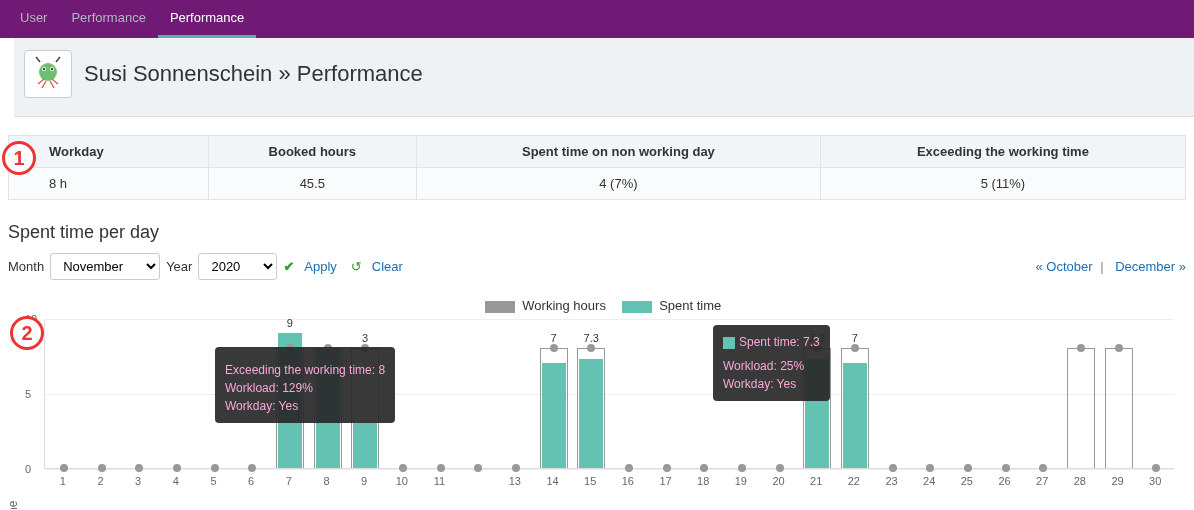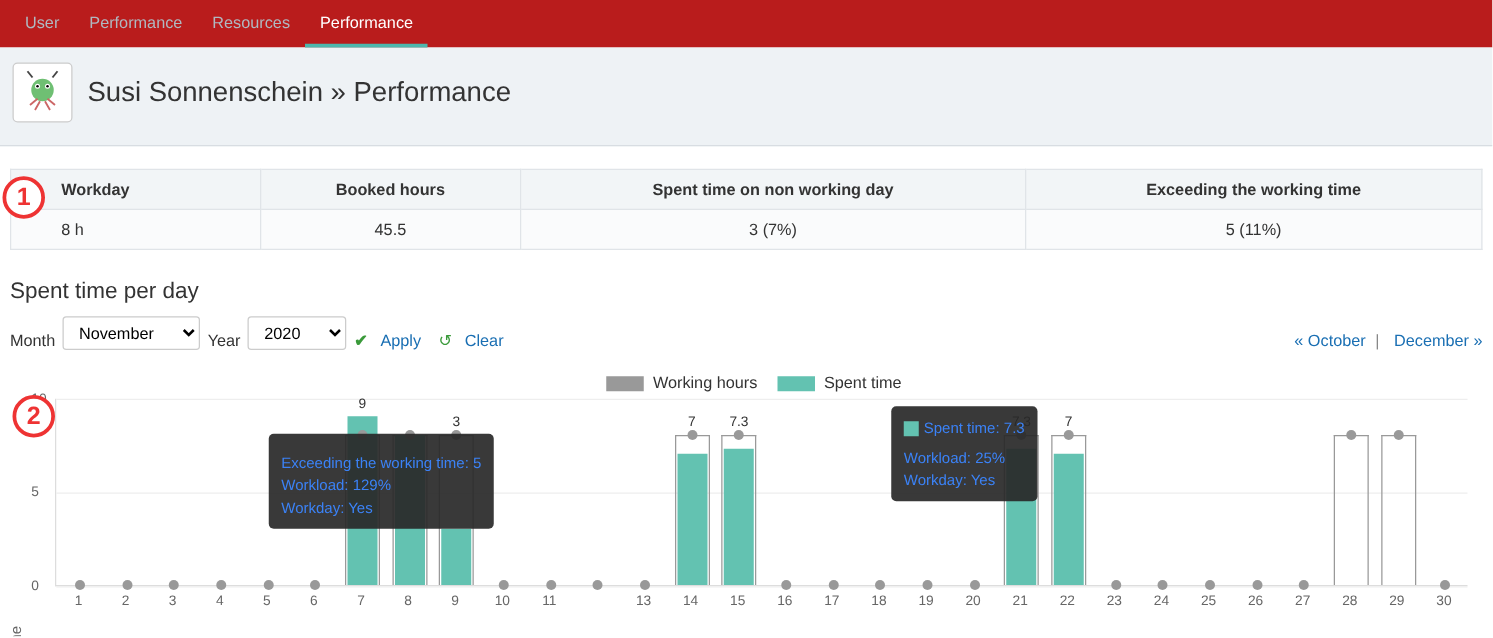--- a/index.html
+++ b/index.html
@@ -1,31 +1,31 @@
 <!DOCTYPE html>
 <html><head>
 <meta charset="utf-8">
 <style>
   * { box-sizing: border-box; margin: 0; padding: 0; }
   body { font-family: "Helvetica Neue", Arial, sans-serif; font-size: 13px; color: #333; background: #fff; width: 1194px; }
-  .topnav { background: #b91c1c; display: flex; padding: 0 8px; height: 38px; align-items: stretch; }
+  .topnav { background: #701a75; display: flex; padding: 0 8px; height: 38px; align-items: stretch; }
   .topnav a { color: #b0b8c0; text-decoration: none; padding: 10px 12px 8px; font-size: 13px; cursor: pointer; }
   .topnav a.active { color: #fff; border-bottom: 3px solid #4db6ac; font-weight: 500; }
-  .header { background: #eef2f5; padding: 12px 10px 18px; display: flex; align-items: center; gap: 12px; border-bottom: 1px solid #d8dde2; }
+  .header { background: #eef2f5; padding: 12px 10px 18px; display: flex; align-items: center; gap: 12px; border-bottom: 1px solid #d8dde2; margin-left: 14px; }
   .avatar { width: 48px; height: 48px; border: 1px solid #ccc; border-radius: 4px; display: flex; align-items: center; justify-content: center; background: #fff; }
   .page-title { font-size: 22px; font-weight: 400; color: #333; }
   .content { padding: 0 8px; position: relative; }
   .callout { position: absolute; width: 34px; height: 34px; border: 3px solid #e33; border-radius: 50%; color: #e33; font-size: 20px; font-weight: 700; display: flex; align-items: center; justify-content: center; background: #fff; z-index: 5; }
   table.summary { width: 100%; border-collapse: collapse; margin-top: 18px; }
   table.summary th, table.summary td { border: 1px solid #e0e4e8; padding: 8px 12px; text-align: center; font-size: 13px; }
   table.summary th { background: #f2f5f7; font-weight: 600; }
   table.summary td { background: #fafbfc; }
   table.summary th:first-child, table.summary td:first-child { text-align: left; padding-left: 40px; }
   h2.section { font-size: 18px; font-weight: 400; margin: 22px 0 10px; }
-  .filters { display: flex; align-items: flex-end; gap: 6px; font-size: 13px; }
+  .filters { display: flex; align-items: center; gap: 6px; font-size: 13px; }
   .filters select { padding: 4px 20px 4px 8px; border: 1px solid #ccc; border-radius: 3px; background: #fff; font-size: 13px; }
   .link { color: #1a6fb3; cursor: pointer; margin-left: 4px; }
   .check { color: #3a9a3a; font-weight: bold; }
   .clear-icon { color: #3a9a3a; margin-left: 8px; }
   .navdates { float: right; color: #1a6fb3; }
   .navdates .sep { color: #888; margin: 0 4px; }
   .chart-wrap { position: relative; margin-top: 18px; }
   .legend { text-align: center; font-size: 13px; margin-bottom: 6px; }
   .legend span.sw { display: inline-block; width: 30px; height: 12px; vertical-align: middle; margin: 0 4px 0 12px; }
   .chart { position: relative; height: 190px; margin-left: 36px; }
@@ -34,30 +34,29 @@
   .grid { position: absolute; left: 0; right: 0; border-top: 1px solid #eee; }
   .ytick { position: absolute; left: -20px; font-size: 11px; color: #666; transform: translateY(-50%); }
   .xaxis { position: relative; width: 1130px; height: 20px; }
   .xtick { position: absolute; font-size: 11px; color: #666; transform: translateX(-50%); top: 6px; }
   .bar { position: absolute; bottom: 0; }
   .bar.spent { background: #63c2b1; }
   .bar.work-outline { border: 1px solid #999; border-bottom: none; background: transparent; }
   .bar.grey-fill { background: #999; }
   .dot { position: absolute; width: 8px; height: 8px; background: #999; border-radius: 50%; transform: translate(-50%, 50%); }
   .val-label { position: absolute; font-size: 11px; color: #333; transform: translateX(-50%); }
-  .tooltip { position: absolute; background: rgba(40,40,40,0.92); color: #3b82f6; font-size: 12px; padding: 8px 10px; border-radius: 4px; z-index: 10; line-height: 1.5; white-space: nowrap; }
+  .tooltip { position: absolute; background: rgba(40,40,40,0.92); color: #f9a8d4; font-size: 12px; padding: 8px 10px; border-radius: 4px; z-index: 10; line-height: 1.5; white-space: nowrap; }
   .tooltip .sw-sm { display: inline-block; width: 12px; height: 12px; background: #63c2b1; vertical-align: middle; margin-right: 4px; }
 </style>
 </head>
 <body>
 
 <div class="topnav" id="topnav">
     <a>User</a>
     <a>Performance</a>
-    <a>Resources</a>
     <a class="active">Performance</a>
   </div>
 
 <div class="header">
   <div class="avatar">
     <svg width="40" height="40" viewBox="0 0 40 40">
       <circle cx="20" cy="18" r="9" fill="#6fbf73"></circle>
       <circle cx="16" cy="15" r="2" fill="#fff"></circle>
         <circle cx="24" cy="15" r="2" fill="#fff"></circle>
       <circle cx="16" cy="15" r="1" fill="#000"></circle>
@@ -79,21 +78,21 @@
           <th>Workday</th>
           <th>Booked hours</th>
           <th>Spent time on non working day</th>
           <th>Exceeding the working time</th>
         </tr>
       </thead>
     <tbody>
         <tr id="sum-row">
           <td>8 h</td>
           <td>45.5</td>
-          <td>3 (7%)</td>
+          <td>4 (7%)</td>
           <td>5 (11%)</td>
         </tr>
       </tbody>
   </table>
 
   <h2 class="section">Spent time per day</h2>
 
   <div class="filters">
     <span>Month</span>
     <select><option>November</option></select>
@@ -120,21 +119,21 @@
       <span>Spent time</span>
     </div>
 
     <div class="ylabel">Spent time</div>
 
     <div class="chart">
       <div class="plot" id="plot">
 
         <div class="tooltip" style="left:170px; top:28px;">
           <div style="height:6px"></div>
-          <div>Exceeding the working time: 5</div>
+          <div>Exceeding the working time: 8</div>
           <div>Workload: 129%</div>
           <div>Workday: Yes</div>
         </div>
         <div class="tooltip" style="left:668px; top:6px;">
           <div><span class="sw-sm"></span><span>Spent time: 7.3</span></div>
           <div style="height:6px"></div>
           <div>Workload: 25%</div>
           <div>Workday: Yes</div>
         </div>
       <div class="grid" style="top: 150px;"></div>

